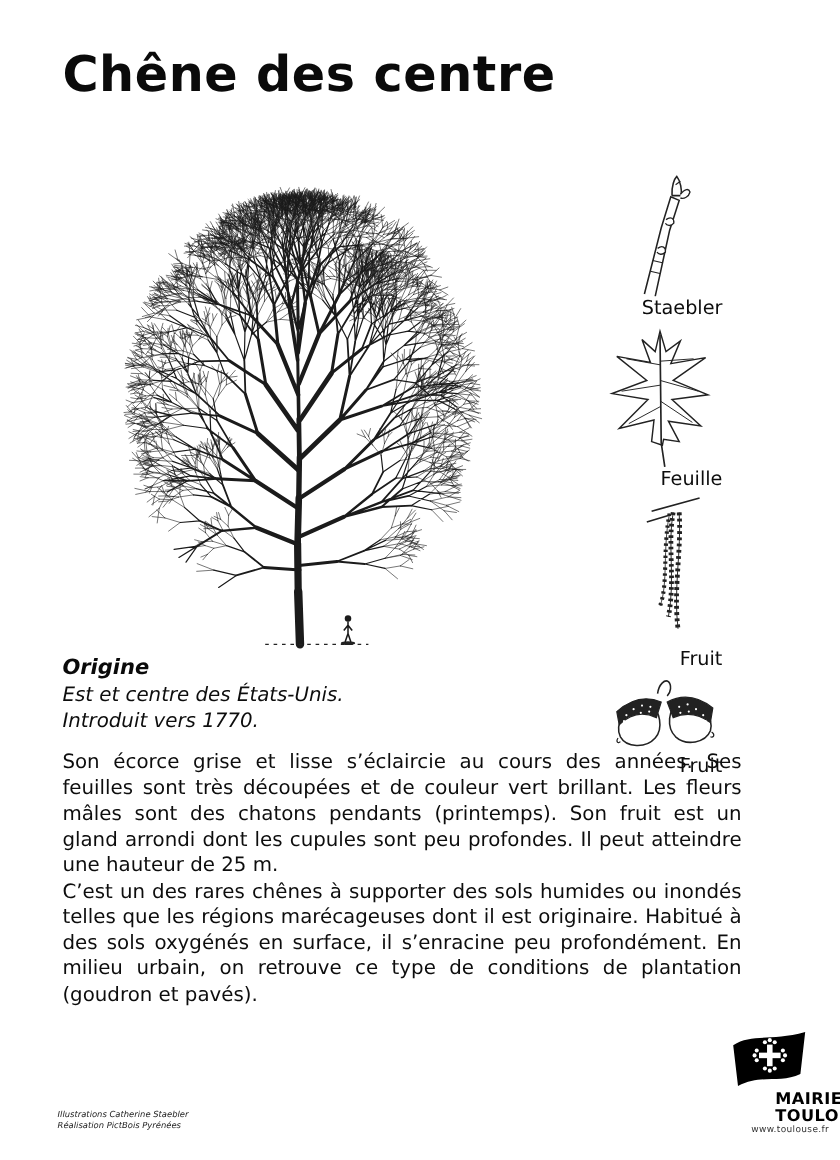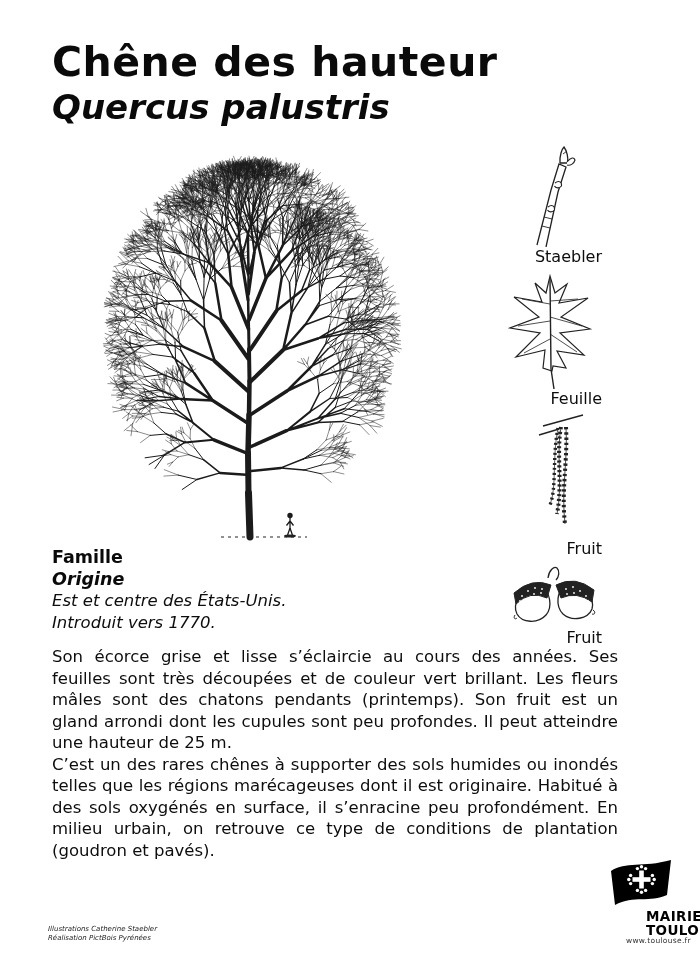--- a/index.html
+++ b/index.html
@@ -59,22 +59,21 @@
     letter-spacing: 0.4px; color: #000; margin-top: 2px; white-space: nowrap; margin-left: 40px;
   }
   .logo-url { font-size: 7.5px; line-height: 9px; color: #333; letter-spacing: 0.3px; margin-left: 20px; }
   svg { display: block; }
 </style>
 </head>
 <body>
 
 <div class="page">
 
-  <h1 class="title">Chêne des hauteur</h1>
-  <h2 class="subtitle">Quercus palustris</h2>
+  <h1 class="title">Chêne des centre</h1>
 
   <div class="tree-wrap">
     <svg id="tree-svg" width="310" height="400" viewBox="0 0 310 400">
         <g stroke="#1b1b1b" fill="none" stroke-linecap="round">
           <path d="M101.9 326.5L87.2 336.5M101.9 326.5L83.2 322.1M108.8 306.9L93.8 301.7M108.8 306.9L100.0 295.5M208.2 306.0L221.7 296.9M208.2 306.0L226.2 297.3M208.2 306.0L224.6 302.3M209.0 317.0L225.9 312.2M209.0 317.0L225.9 320.7M69.4 302.1L60.0 315.5M69.4 302.1L54.1 311.5M69.4 302.1L50.1 304.8M71.3 281.0L55.2 282.4M71.3 281.0L58.9 270.0M81.2 261.1L66.2 259.4M81.2 261.1L72.4 251.0M83.4 258.2L68.5 254.2M83.4 258.2L75.9 245.6M90.8 251.3L79.8 241.7M90.8 251.3L86.2 238.1M90.8 251.3L87.9 236.9M224.2 240.4L222.6 226.4M224.2 240.4L238.3 230.8M234.7 245.5L243.6 228.3M234.7 245.5L252.3 244.5M240.1 246.1L246.7 225.5M240.1 246.1L253.2 231.0M240.1 246.1L258.1 239.4M249.2 255.7L263.9 239.6M249.2 255.7L271.9 258.4M245.4 260.3L260.3 252.4M245.4 260.3L263.6 264.5M240.2 254.5L245.1 239.3M240.2 254.5L256.2 248.3M247.6 268.4L262.7 258.9M247.6 268.4L264.6 271.8M61.5 247.7L44.9 256.7M61.5 247.7L41.1 247.6M61.5 247.7L44.5 242.4M63.9 243.5L48.9 246.2M63.9 243.5L50.3 236.1M64.5 237.0L48.1 239.1M64.5 237.0L48.9 231.5M64.5 237.0L51.7 227.4M67.7 221.4L49.7 223.8M67.7 221.4L49.9 213.5M67.7 221.4L52.1 211.3M80.6 207.3L70.7 191.7M80.6 207.3L80.0 189.7M77.7 204.1L57.9 201.4M77.7 204.1L70.1 186.5M86.0 197.7L70.5 187.2M86.0 197.7L82.7 179.3M230.4 191.4L235.0 171.6M230.4 191.4L241.2 175.0M230.4 191.4L247.9 181.0M233.1 195.8L245.1 181.5M233.1 195.8L248.3 187.5M237.8 202.0L248.0 188.4M237.8 202.0L256.4 195.1M246.2 208.1L256.8 192.7M246.2 208.1L267.8 200.8M247.1 216.7L264.0 207.7M247.1 216.7L265.8 211.0M247.1 216.7L264.6 220.7M65.1 191.2L47.7 193.2M47.7 193.2L36.4 200.6M47.7 193.2L33.8 194.7M47.7 193.2L35.2 190.0M65.1 191.2L48.3 182.4M48.3 182.4L33.4 178.3M48.3 182.4L35.9 176.3M48.3 182.4L40.5 171.5M68.6 175.3L48.6 164.8M48.6 164.8L33.1 164.0M48.6 164.8L33.6 154.9M68.6 175.3L52.2 162.4M52.2 162.4L38.0 155.9M52.2 162.4L45.9 147.3M68.6 175.3L61.5 158.0M61.5 158.0L51.7 146.0M61.5 158.0L56.8 145.9M61.5 158.0L62.2 144.7M92.3 158.6L75.5 151.6M75.5 151.6L61.2 149.9M75.5 151.6L66.5 142.4M92.3 158.6L85.9 141.4M85.9 141.4L78.6 130.5M85.9 141.4L80.7 129.5M85.9 141.4L85.7 127.6M108.6 147.4L100.9 126.1M100.9 126.1L93.4 112.4M100.9 126.1L93.6 109.7M100.9 126.1L96.8 107.6M108.6 147.4L109.1 124.0M109.1 124.0L104.1 105.2M109.1 124.0L109.5 107.4M109.1 124.0L114.7 106.1M108.6 147.4L114.6 125.9M114.6 125.9L116.1 110.0M114.6 125.9L119.6 110.0M114.6 125.9L126.9 115.5M194.5 129.9L184.2 110.0M184.2 110.0L174.1 97.3M184.2 110.0L176.2 95.9M184.2 110.0L182.4 92.3M194.5 129.9L202.8 110.0M202.8 110.0L203.4 93.4M202.8 110.0L207.6 95.9M202.8 110.0L212.3 97.0M201.0 131.8L200.1 108.5M200.1 108.5L197.7 90.5M200.1 108.5L209.3 95.5M201.0 131.8L204.2 107.9M204.2 107.9L200.6 90.2M204.2 107.9L214.3 90.7M201.0 131.8L207.7 112.0M207.7 112.0L207.1 95.3M207.7 112.0L216.6 100.1M212.8 134.7L218.6 112.1M218.6 112.1L213.9 96.7M218.6 112.1L224.5 93.8M218.6 112.1L226.7 94.5M212.8 134.7L224.7 112.0M224.7 112.0L222.5 92.4M224.7 112.0L233.0 93.8M224.7 112.0L238.2 98.4M212.8 134.7L229.3 117.1M229.3 117.1L235.6 101.6M229.3 117.1L245.8 113.3M224.7 148.3L224.2 129.1M224.2 129.1L217.0 117.7M224.2 129.1L226.8 115.2M224.7 148.3L241.5 135.0M241.5 135.0L253.0 123.6M241.5 135.0L255.3 123.8M241.5 135.0L258.9 132.3M224.1 152.7L226.6 134.5M226.6 134.5L224.0 121.1M226.6 134.5L228.4 119.2M226.6 134.5L231.7 122.0M224.1 152.7L242.7 146.7M242.7 146.7L255.3 136.5M242.7 146.7L257.8 145.7M233.2 163.3L245.9 148.4M245.9 148.4L251.3 134.1M245.9 148.4L261.1 145.3M233.2 163.3L251.1 166.1M251.1 166.1L263.4 161.4M251.1 166.1L262.0 175.4M248.9 169.9L264.8 151.2M264.8 151.2L273.1 134.3M264.8 151.2L278.3 140.3M248.9 169.9L270.8 167.1M270.8 167.1L282.7 154.9M270.8 167.1L286.5 166.2M270.8 167.1L286.3 168.6M251.1 176.3L269.8 160.1M269.8 160.1L274.8 142.5M269.8 160.1L285.6 150.9M251.1 176.3L272.3 176.3M272.3 176.3L285.6 166.5M272.3 176.3L285.3 185.9M249.6 180.8L270.9 173.8M270.9 173.8L283.2 164.7M270.9 173.8L288.7 169.0M270.9 173.8L286.4 175.1M249.6 180.8L269.8 180.5M269.8 180.5L283.7 176.6M269.8 180.5L283.8 187.9M70.6 148.2L52.1 155.2M52.1 155.2L40.5 164.2M52.1 155.2L36.0 156.9M70.6 148.2L53.3 141.5M53.3 141.5L40.1 141.8M53.3 141.5L41.5 134.5M80.0 128.1L60.7 120.1M60.7 120.1L45.6 123.7M60.7 120.1L44.3 113.7M60.7 120.1L46.6 110.2M80.0 128.1L67.2 111.4M67.2 111.4L52.3 105.5M67.2 111.4L62.5 96.3M80.0 128.1L70.7 111.1M70.7 111.1L62.4 100.6M70.7 111.1L66.4 96.2M104.9 109.6L86.3 100.1M86.3 100.1L72.8 94.8M86.3 100.1L70.9 92.1M86.3 100.1L79.0 86.9M104.9 109.6L103.5 88.2M103.5 88.2L96.9 73.2M103.5 88.2L102.7 73.1M103.5 88.2L106.2 72.2M118.9 100.4L109.8 78.0M109.8 78.0L93.0 67.0M109.8 78.0L112.8 58.2M118.9 100.4L126.3 77.7M126.3 77.7L127.7 60.4M126.3 77.7L139.5 66.2M184.0 99.9L175.3 84.1M175.3 84.1L162.6 78.5M175.3 84.1L174.3 69.8M184.0 99.9L191.3 82.1M191.3 82.1L193.4 68.2M191.3 82.1L202.8 74.1M199.9 103.5L204.6 86.4M204.6 86.4L203.8 72.2M204.6 86.4L208.7 74.5M204.6 86.4L213.8 77.4M199.9 103.5L208.2 87.0M208.2 87.0L206.5 72.4M208.2 87.0L213.9 75.7M208.2 87.0L216.8 75.5M199.9 103.5L216.1 92.9M216.1 92.9L222.4 81.2M216.1 92.9L231.2 93.0M214.6 117.1L213.7 100.8M213.7 100.8L209.6 90.4M213.7 100.8L215.8 88.0M214.6 117.1L229.9 106.7M229.9 106.7L235.4 93.2M229.9 106.7L242.0 99.6M229.9 106.7L242.4 103.9M228.2 126.4L241.9 114.1M241.9 114.1L249.6 102.3M241.9 114.1L252.6 104.0M241.9 114.1L256.6 110.3M228.2 126.4L245.1 123.0M245.1 123.0L254.5 115.9M245.1 123.0L258.6 124.7M88.5 101.1L69.8 98.1M88.5 101.1L69.9 88.6M99.9 91.7L87.3 80.0M99.9 91.7L95.8 76.2M110.9 86.8L104.4 68.9M110.9 86.8L112.2 67.8M122.1 79.6L109.9 65.2M122.1 79.6L116.5 62.1M129.6 77.3L118.8 62.3M129.6 77.3L125.6 60.5M129.6 77.3L133.5 59.9M145.4 77.9L144.8 59.2M145.4 77.9L157.7 59.9M147.7 74.1L133.7 63.7M147.7 74.1L143.7 54.1M157.4 68.7L143.1 54.2M157.4 68.7L157.8 50.1M171.8 68.8L167.4 50.3M171.8 68.8L183.4 53.4M188.0 65.3L182.7 46.6M188.0 65.3L197.8 46.2M199.8 65.9L205.2 44.9M199.8 65.9L215.8 49.8M207.9 72.8L214.3 53.5M207.9 72.8L224.3 56.1M207.9 72.8L228.4 66.2M207.1 70.0L203.7 48.7M207.1 70.0L224.7 57.0M217.6 83.7L230.7 69.4M217.6 83.7L235.5 73.2M217.6 83.7L236.8 79.0M114.5 64.3L97.4 56.3M114.5 64.3L102.4 50.3M130.0 56.0L123.1 39.6M130.0 56.0L132.1 38.8M132.9 55.2L116.7 48.1M132.9 55.2L130.7 36.9M141.0 53.8L133.1 37.4M141.0 53.8L144.3 36.5M146.9 53.3L147.1 37.7M146.9 53.3L153.2 36.6M148.1 54.1L141.1 38.8M148.1 54.1L152.2 36.6M158.8 53.0L157.8 36.5M158.8 53.0L162.8 35.7M158.8 53.0L165.3 37.8M169.6 55.7L174.3 39.5M169.6 55.7L183.6 42.1M149.8 48.3L143.1 32.7M149.8 48.3L151.7 30.2M153.8 48.5L147.6 34.8M153.8 48.5L152.3 32.9M153.8 48.5L158.5 32.4M161.1 49.0L157.8 34.8M161.1 49.0L164.3 34.1M161.1 49.0L169.4 37.0M173.4 48.6L169.9 34.4M173.4 48.6L179.2 33.2M188.0 52.5L198.7 36.2M188.0 52.5L205.4 51.3M142.8 56.2L127.5 44.4M142.8 56.2L145.4 38.6M163.7 53.8L167.7 34.2M163.7 53.8L170.6 35.5M163.7 53.8L177.2 39.8M134.1 68.0L122.9 53.1M134.1 68.0L130.6 50.1M142.1 65.5L134.3 48.4M142.1 65.5L140.0 45.5M142.1 65.5L146.4 47.3M162.7 59.5L151.3 43.4M162.7 59.5L165.9 38.9M178.3 66.2L186.1 47.8M178.3 66.2L196.8 53.8" stroke-width="1"></path>
           <path d="M153.0 140.0L153.5 114.0M118.8 286.8L89.8 289.4M118.8 286.8L97.9 269.7M191.5 277.7L214.9 258.9M191.5 277.7L222.8 265.4M191.5 277.7L222.9 269.5M146.4 105.5L132.5 77.8M146.4 105.5L143.6 75.6M146.4 105.5L154.6 75.3M159.3 99.4L155.7 69.6M159.3 99.4L169.2 69.6M153.5 124.0L145.3 91.0M154.0 121.0L162.2 88.0" stroke-width="2"></path>
           <path d="M154.0 196.0L153.5 168.0M153.0 147.0L146.4 105.5M153.5 141.0L159.3 99.4" stroke-width="3"></path>
           <path d="M154.5 228.0L154.0 196.0M154.0 239.0L119.8 208.2M155.0 229.0L188.1 197.0M153.5 206.0L126.5 167.5M155.0 197.0L181.3 158.0" stroke-width="4"></path>
           <path d="M153.5 340.0L153.0 300.0" stroke-width="6"></path>
           <path d="M155.0 384.0L153.5 340.0" stroke-width="7"></path>
@@ -157,21 +156,20 @@
           <circle cx="70" cy="33" r="0.9"></circle>
         <circle cx="63" cy="34" r="0.9"></circle>
           <circle cx="84" cy="41" r="0.9"></circle>
       </g>
     </svg>
   </div>
   <div class="spec-label lbl-fruit">Fruit</div>
 
   <div class="text-col">
     <div class="blk-famille">
-      <h3>Famille</h3>
     </div>
     <div class="blk-origine">
       <h3>Origine</h3>
       <p class="no-justify">Est et centre des États-Unis.</p>
       <p class="no-justify">Introduit vers 1770.</p>
     </div>
     <div class="blk-caract">
       <p>Son écorce grise et lisse s’éclaircie au cours des années. Ses feuilles sont très découpées et de couleur vert brillant. Les fleurs mâles sont des chatons pendants (printemps). Son fruit est un gland arrondi dont les cupules sont peu profondes. Il peut atteindre une hauteur de 25 m.</p>
       <p>C’est un des rares chênes à supporter des sols humides ou inondés telles que les régions marécageuses dont il est originaire. Habitué à des sols oxygénés en surface, il s’enracine peu profondément. En milieu urbain, on retrouve ce type de conditions de plantation (goudron et pavés).</p>
     </div>

